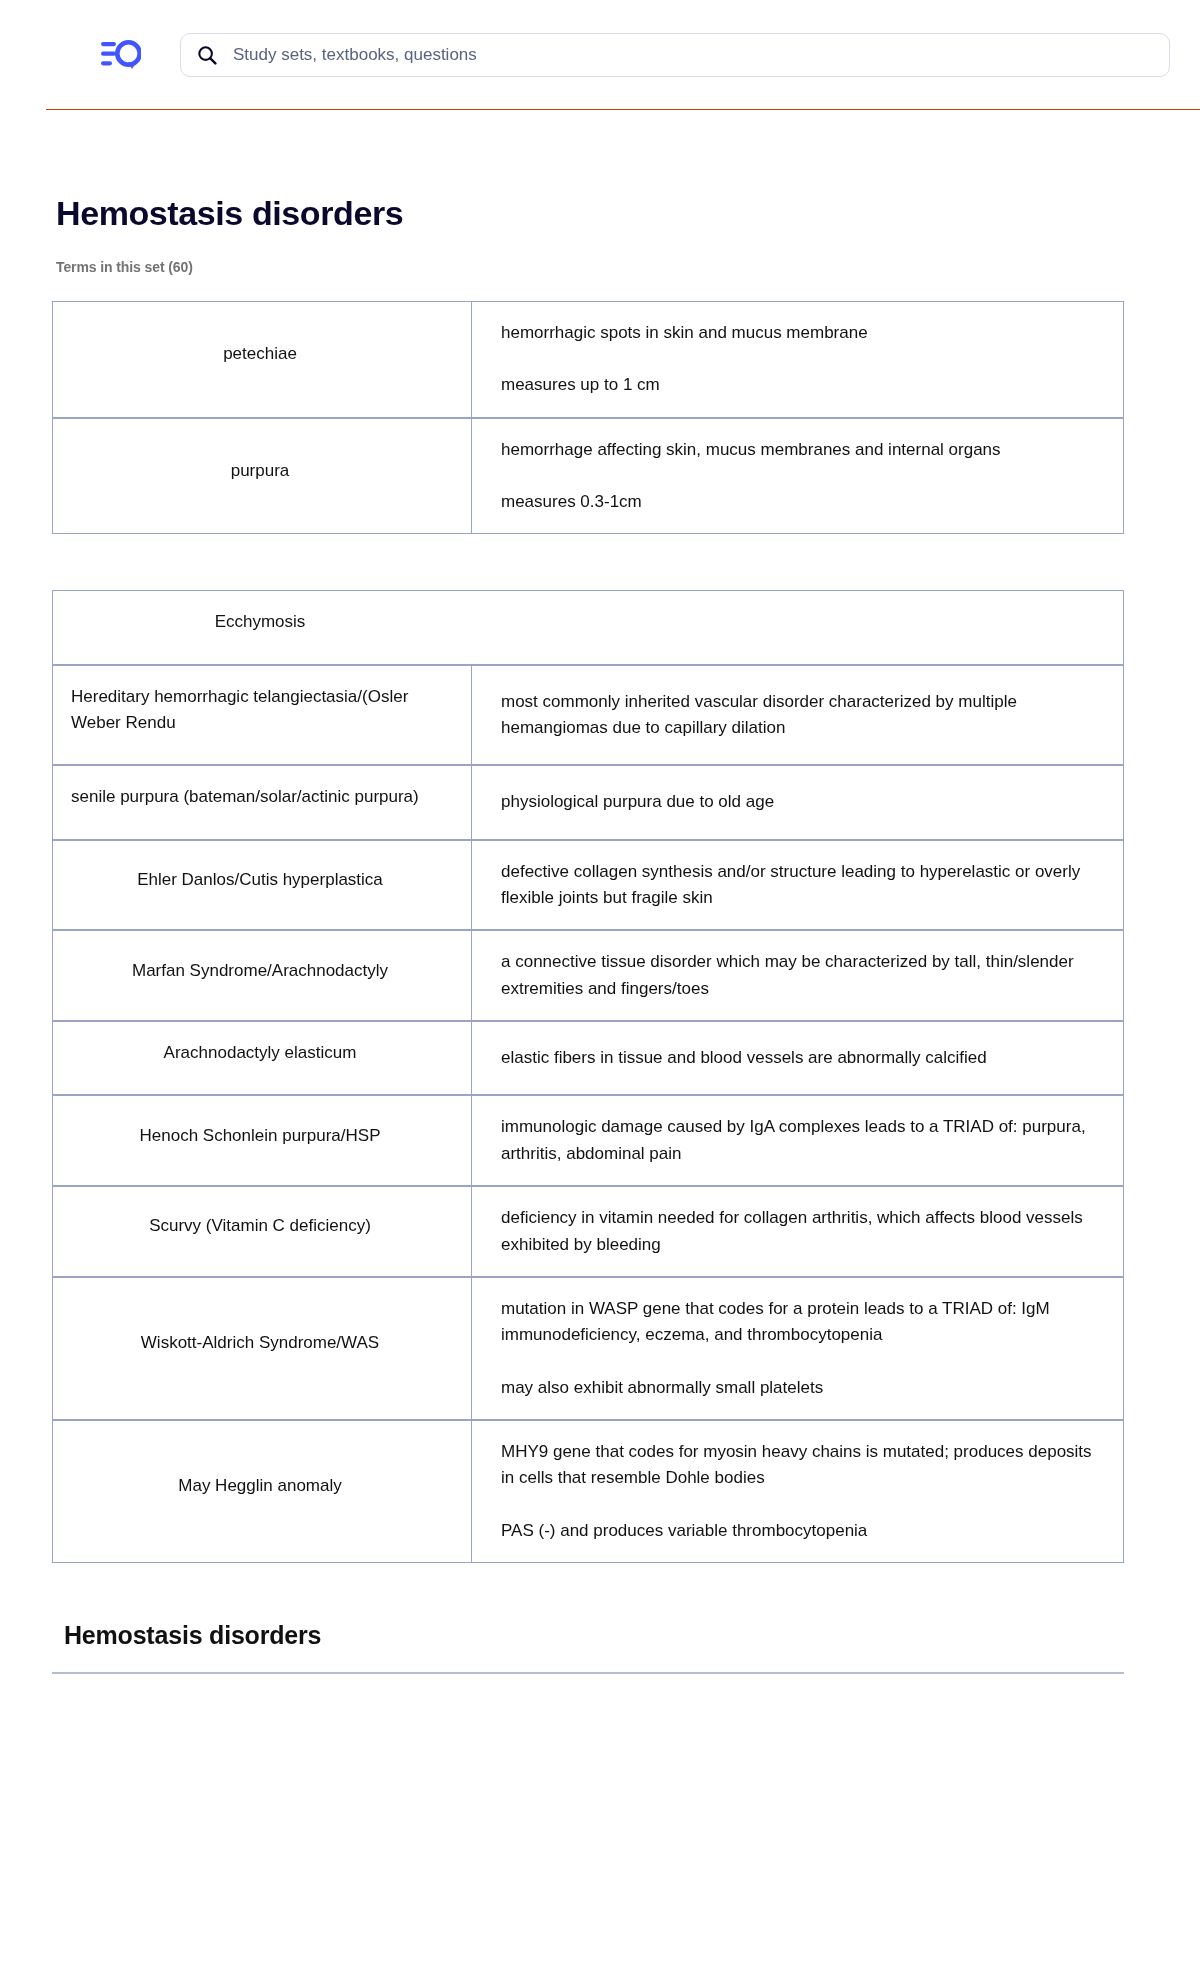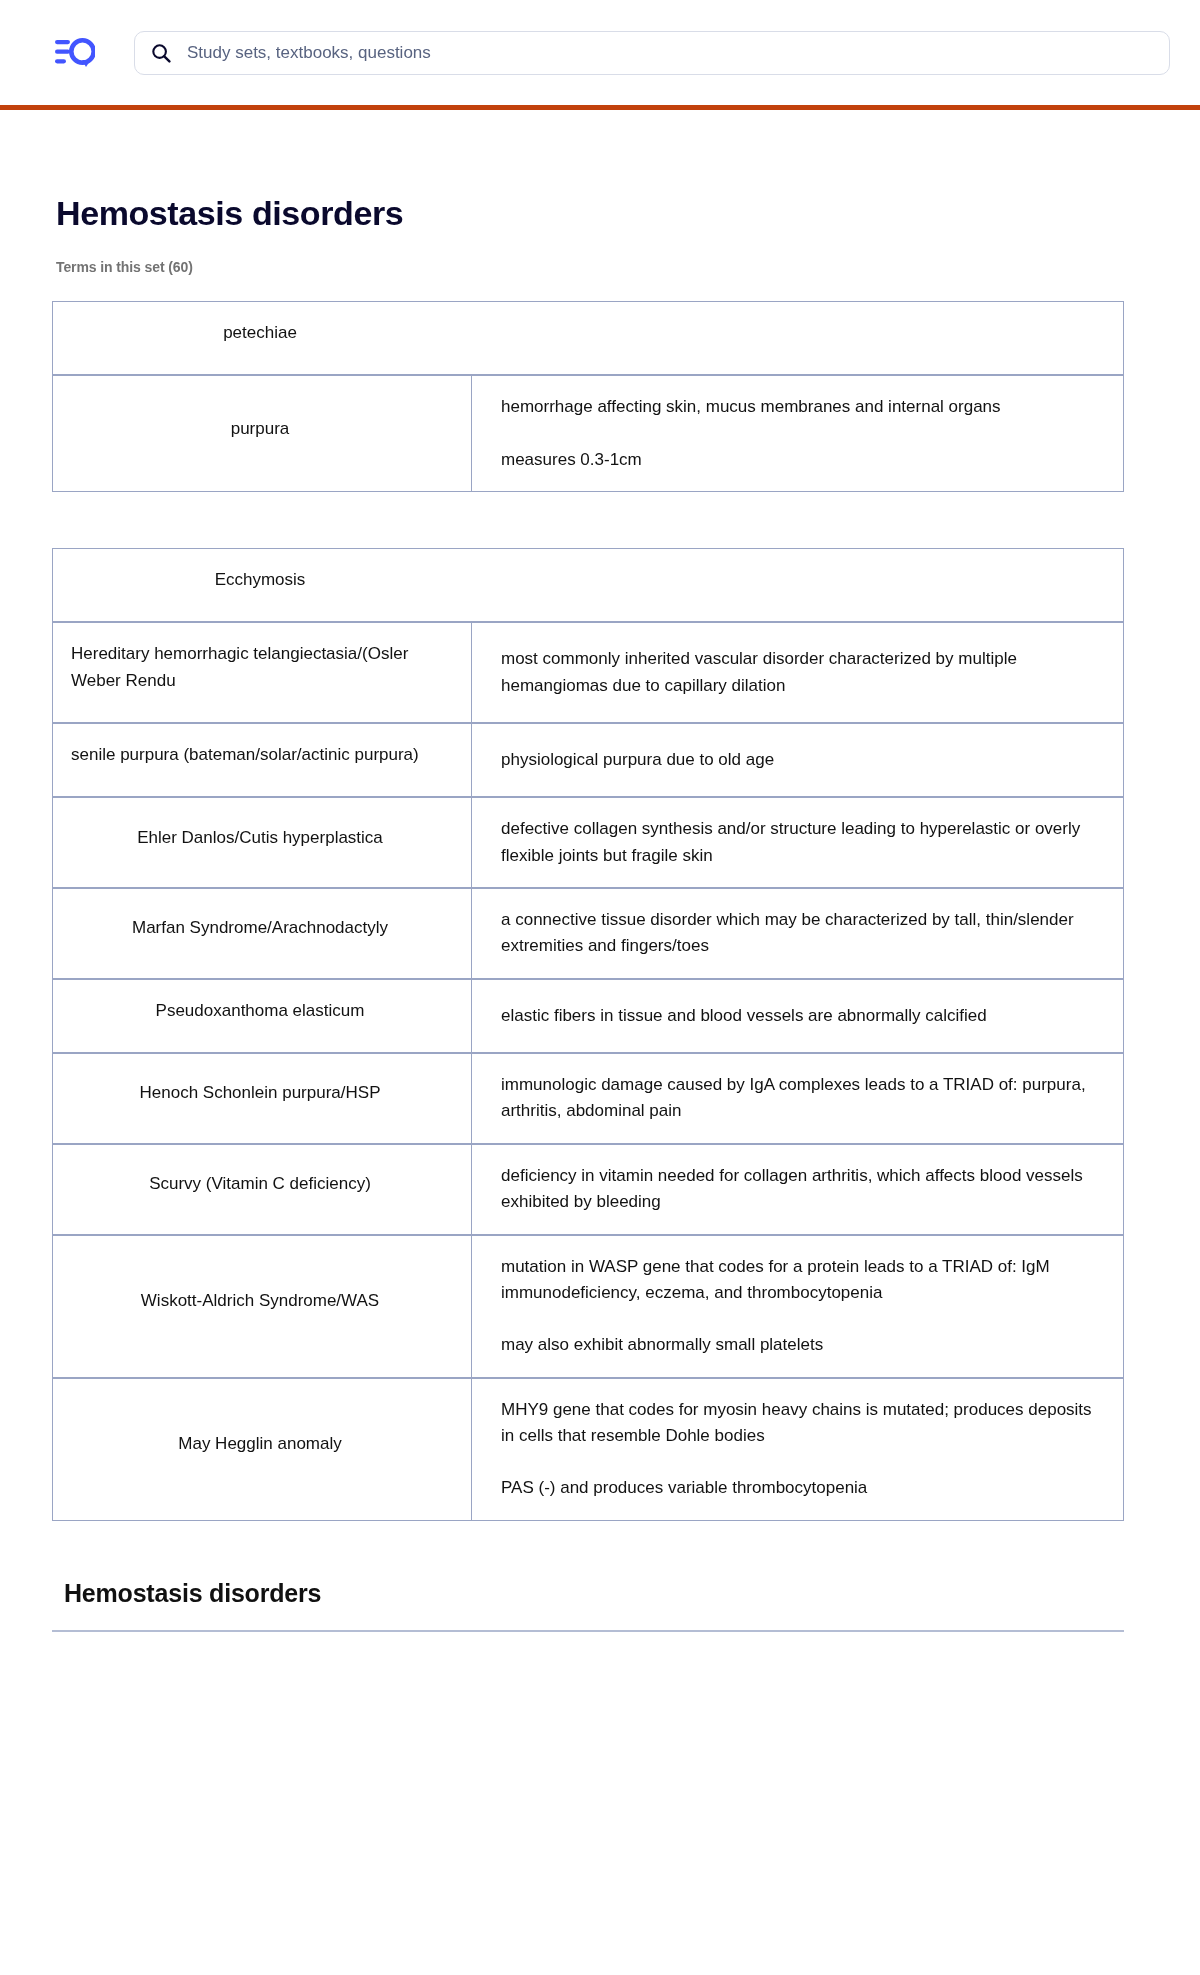--- a/index.html
+++ b/index.html
@@ -19,21 +19,22 @@
     overflow: hidden;
   }
 
   
   .header {
     height: 110px;
     display: flex;
     align-items: center;
     padding: 0 30px 0 52px;
     background: #ffffff;
-    border-bottom: 5px solid #c2410c;
+    border-bottom: 1px solid #c2410c;
+    margin-left: 46px;
   }
   .logo {
     width: 46px;
     height: 40px;
     display: flex;
     align-items: center;
     justify-content: center;
     flex: 0 0 auto;
     cursor: pointer;
   }
@@ -175,20 +176,24 @@
   <div class="content">
 
     <h1 class="set-title">Hemostasis disorders</h1>
 
     <div class="terms-count">Terms in this set (60)</div>
 
     <div class="doc">
         <div class="tbl">
           <div class="row">
             <div class="cell-term center">petechiae</div>
+            <div class="cell-def">
+              <p class="def-para">hemorrhagic spots in skin and mucus membrane</p>
+              <p class="def-para">measures up to 1 cm</p>
+            </div>
           </div>
           <div class="row">
             <div class="cell-term center">purpura</div>
             <div class="cell-def">
               <p class="def-para">hemorrhage affecting skin, mucus membranes and internal organs</p>
               <p class="def-para">measures 0.3-1cm</p>
             </div>
           </div>
         </div>
         <div class="tbl">
@@ -213,21 +218,21 @@
               <p class="def-para">defective collagen synthesis and/or structure leading to hyperelastic or overly flexible joints but fragile skin</p>
             </div>
           </div>
           <div class="row">
             <div class="cell-term center">Marfan Syndrome/Arachnodactyly</div>
             <div class="cell-def">
               <p class="def-para">a connective tissue disorder which may be characterized by tall, thin/slender extremities and fingers/toes</p>
             </div>
           </div>
           <div class="row">
-            <div class="cell-term center">Pseudoxanthoma elasticum</div>
+            <div class="cell-term center">Arachnodactyly elasticum</div>
             <div class="cell-def">
               <p class="def-para">elastic fibers in tissue and blood vessels are abnormally calcified</p>
             </div>
           </div>
           <div class="row">
             <div class="cell-term center">Henoch Schonlein purpura/HSP</div>
             <div class="cell-def">
               <p class="def-para">immunologic damage caused by IgA complexes leads to a TRIAD of: purpura, arthritis, abdominal pain</p>
             </div>
           </div>

